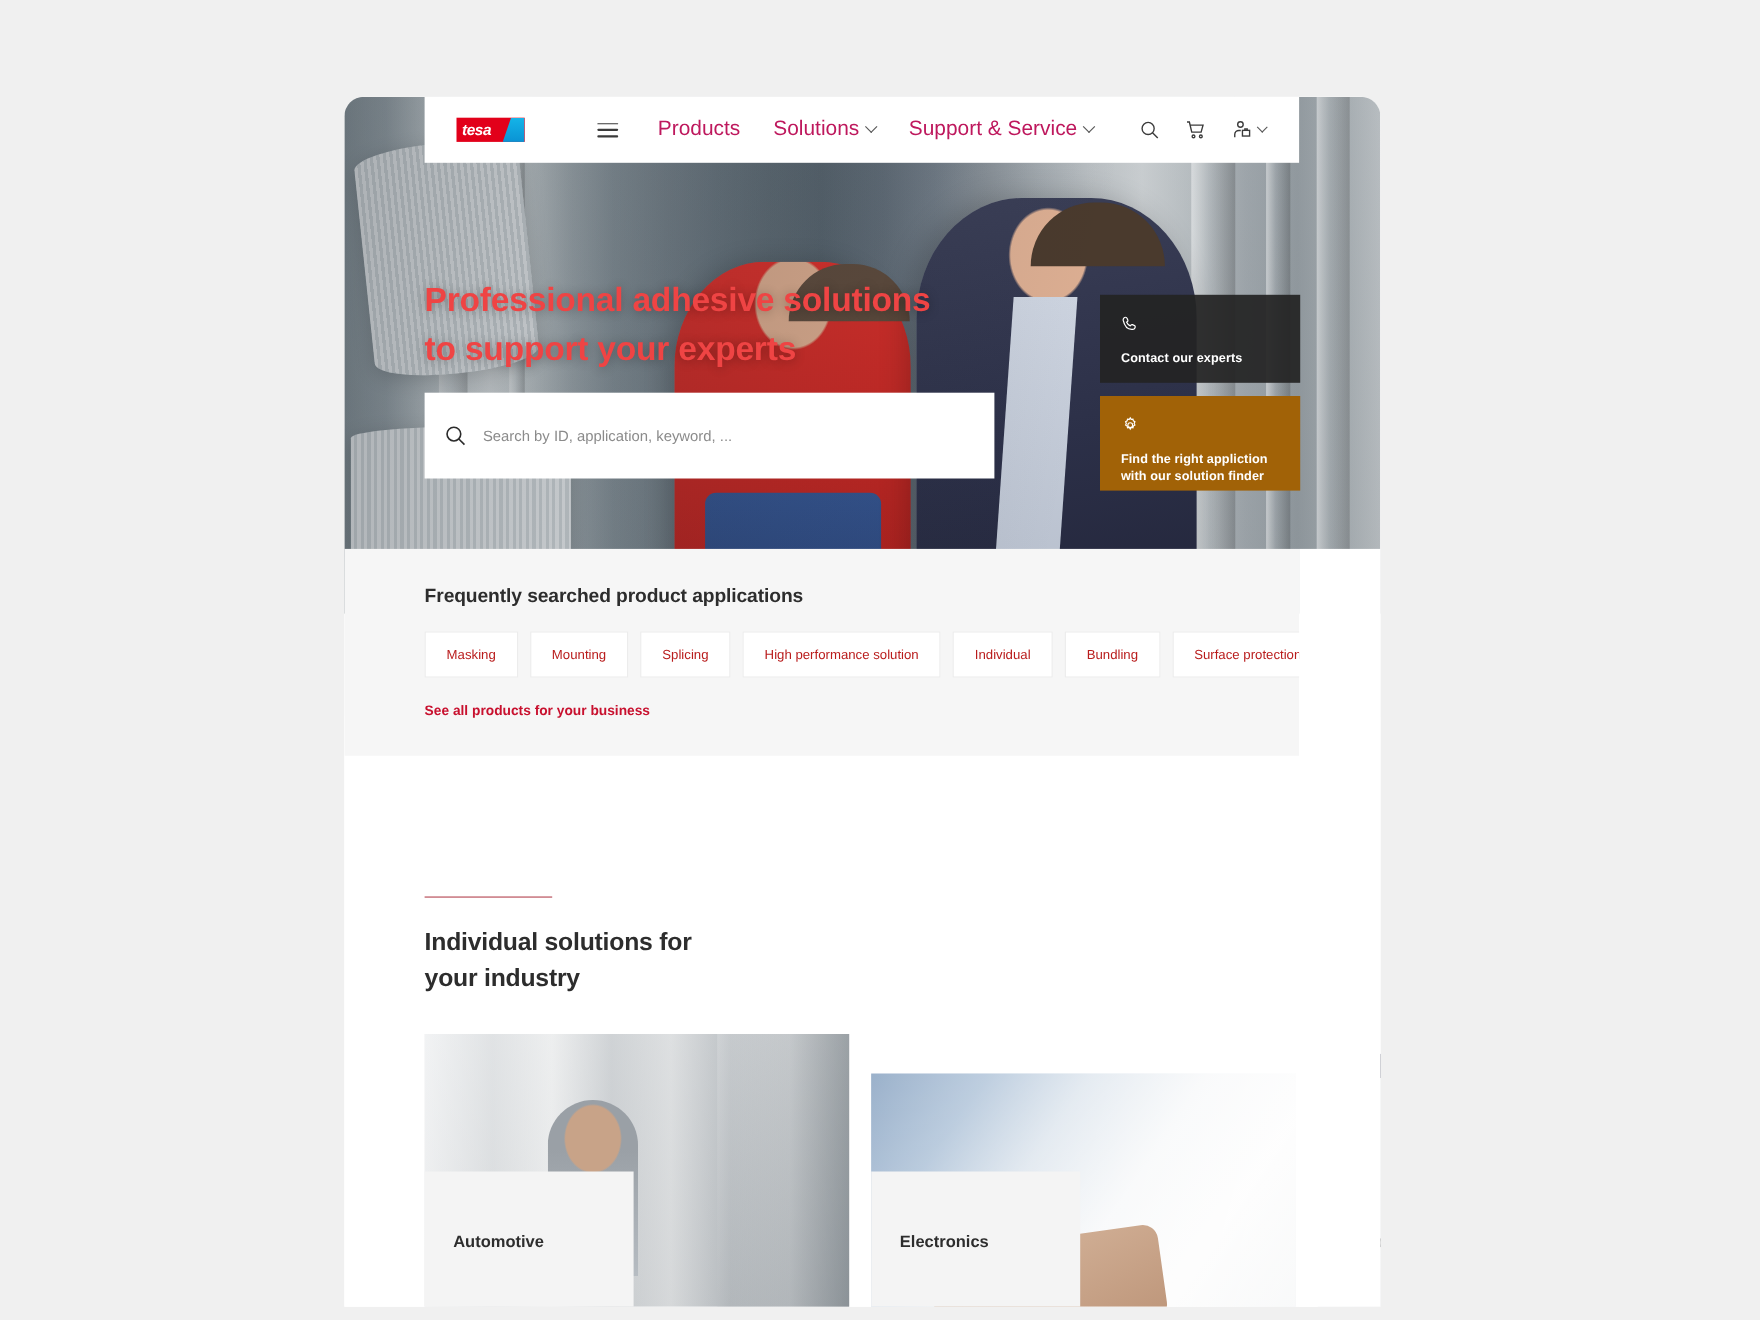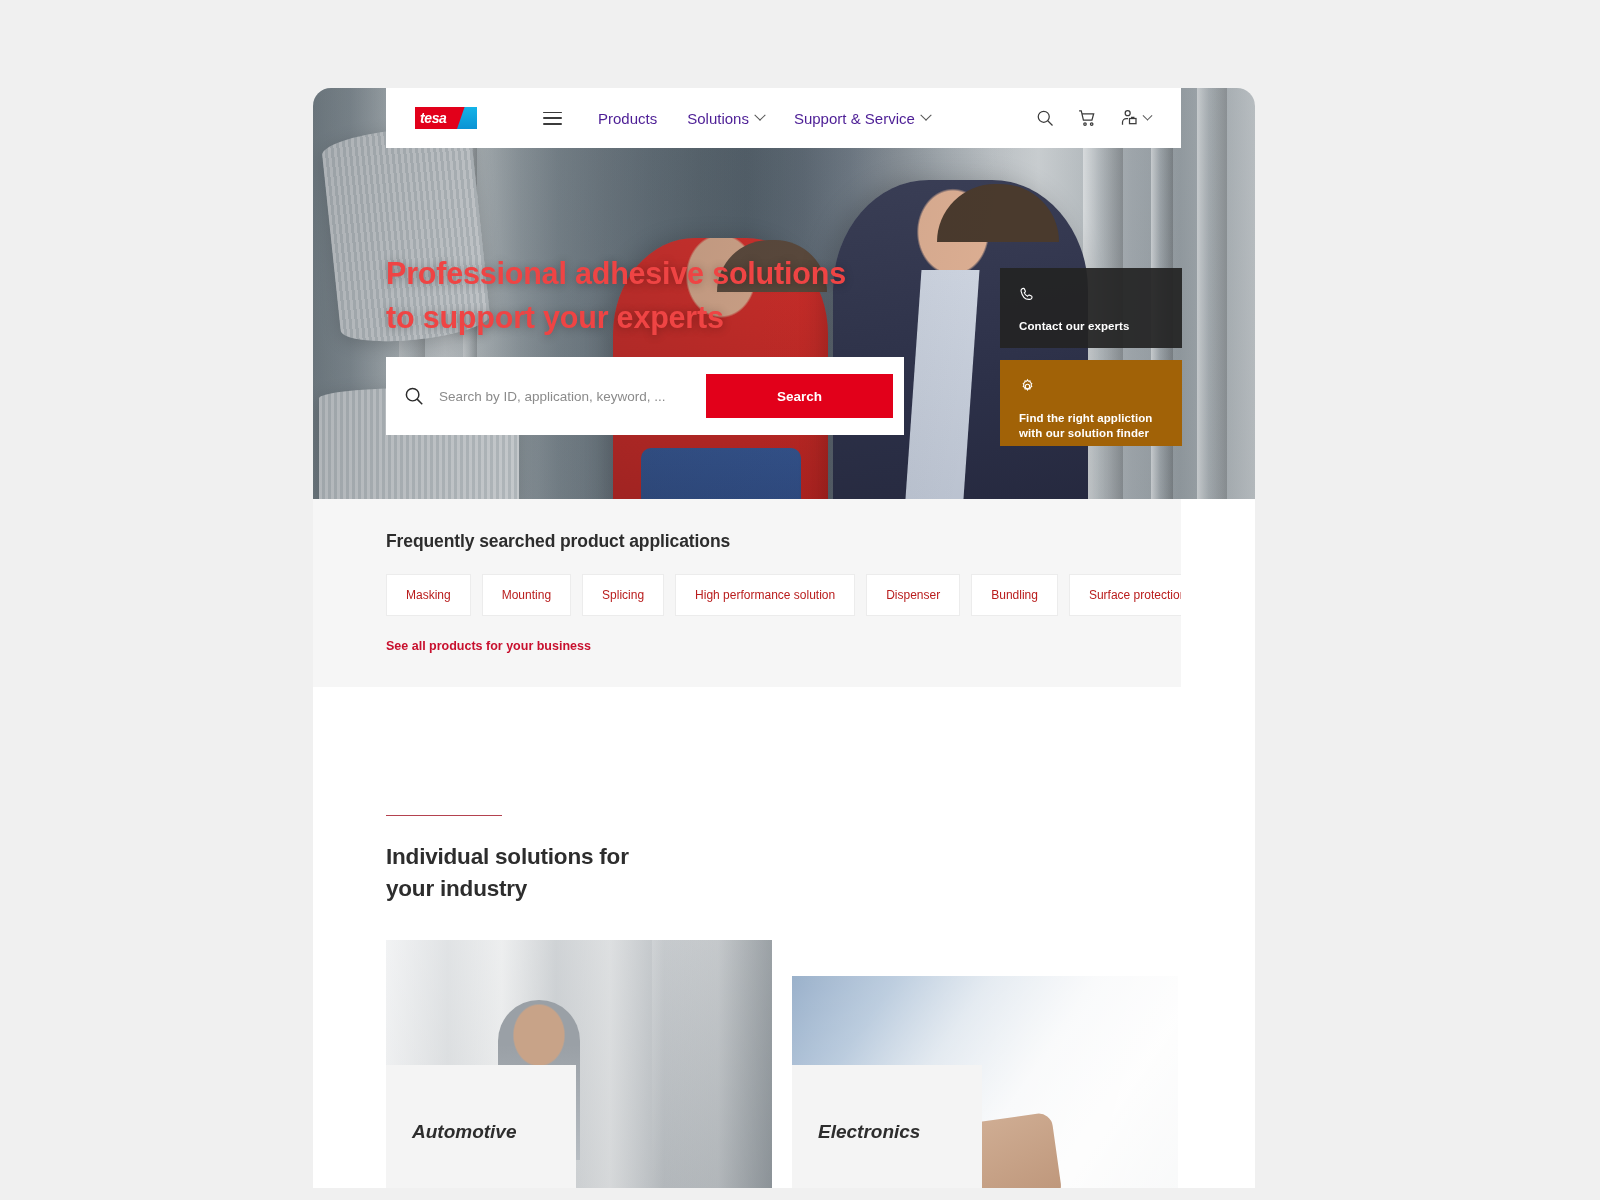--- a/index.html
+++ b/index.html
@@ -138,21 +138,21 @@
   .burger {
     width: 19px; height: 13px; margin-left: 66px;
     display: flex; flex-direction: column; justify-content: space-between;
     cursor: pointer; flex: 0 0 auto;
   }
   .burger i { display:block; height: 1.6px; background: #3b3b3b; border-radius: 1px; }
 
   .nav { display: flex; align-items: center; margin-left: 36px; gap: 30px; }
   .nav-item {
     display:flex; align-items:center; gap:7px;
-    font-size: 15px; color: #4c1d95; cursor: pointer; white-space: nowrap;
+    font-size: 19px; color: #be185d; cursor: pointer; white-space: nowrap;
   }
   .chev {
     width: 8px; height: 8px; border-right: 1.4px solid #555; border-bottom: 1.4px solid #555;
     transform: rotate(45deg) translate(-2px,-2px);
   }
 
   .header-right { margin-left: auto; display: flex; align-items: center; gap: 22px; margin-right: 30px; }
   .hicon { width: 20px; height: 20px; color: #3b3b3b; cursor: pointer; display:block; }
   .acct { display:flex; align-items:center; gap:5px; cursor:pointer; }
 
@@ -241,21 +241,21 @@
   .card { position: relative; width: 386px; height: 330px; flex: 0 0 auto; cursor: pointer; }
   .card-img { position: absolute; left: 0; width: 386px; overflow: hidden; }
   .card-label {
     position: absolute; left: 0; bottom: 0;
     width: 190px; height: 205px;
     background: #f4f4f4;
     z-index: 5;
   }
   .card-label .t {
     position: absolute; left: 26px; top: 56px;
-    font-size: 19px; font-weight: 700; color: #2d2d2d; white-space: nowrap; font-style: italic;
+    font-size: 15px; font-weight: 700; color: #2d2d2d; white-space: nowrap;
   }
 
   
   .img-auto {
     top: 0; height: 330px;
     background:
       linear-gradient(115deg, rgba(255,255,255,.42), rgba(0,0,0,.10)),
       linear-gradient(90deg,#e8eaec 0%,#d2d6d9 16%,#eceeef 30%,#c5cace 44%,#dfe2e4 58%,#b9bfc4 72%,#d9dde0 86%,#a9b0b5 100%);
   }
   .img-auto::before {
@@ -375,21 +375,20 @@
     <div>Professional adhesive solutions</div>
     <div>to support your experts</div>
   </div>
 
   <div class="hero-search">
     <svg class="hs-icon" viewBox="0 0 24 24" fill="none" stroke="currentColor" stroke-width="1.6">
       <circle cx="10.5" cy="10.5" r="6.8"></circle>
         <line x1="15.4" y1="15.4" x2="21" y2="21"></line>
     </svg>
     <input class="hs-input" type="text" placeholder="Search by ID, application, keyword, ..." style="">
-    <button class="hs-btn">Search</button>
   </div>
 
   <div class="quick-card qc-contact">
     <svg class="qc-icon" viewBox="0 0 24 24" fill="none" stroke="#ffffff" stroke-width="1.6">
       <path d="M6.2 3.4c1 0 1.4.5 1.8 1.5l.9 2.2c.3.8.1 1.3-.5 1.8l-1 .8c.9 2.1 2.6 3.8 4.7 4.7l.8-1c.5-.6 1-.8 1.8-.5l2.2.9c1 .4 1.5.8 1.5 1.8 0 2-1.7 3.5-3.7 3.3C8.9 19.3 4.7 15.1 2.9 7.1 2.7 5.1 4.2 3.4 6.2 3.4z"></path>
     </svg>
     <div class="qc-text">Contact our experts</div>
   </div>
 
   <div class="quick-card qc-finder">
@@ -401,21 +400,21 @@
   </div>
 
   <section class="freq-section">
     <h2 class="freq-title">Frequently searched product applications</h2>
 
     <div class="tag-row">
       <div class="tag">Masking</div>
       <div class="tag">Mounting</div>
       <div class="tag">Splicing</div>
       <div class="tag">High performance solution</div>
-      <div class="tag">Dispenser</div>
+      <div class="tag">Individual</div>
       <div class="tag">Bundling</div>
       <div class="tag">Surface protection</div>
     </div>
 
     <a class="see-all">See all products for your business</a>
   </section>
 
   <div class="content-clip"></div>
 
   <section class="industry">

